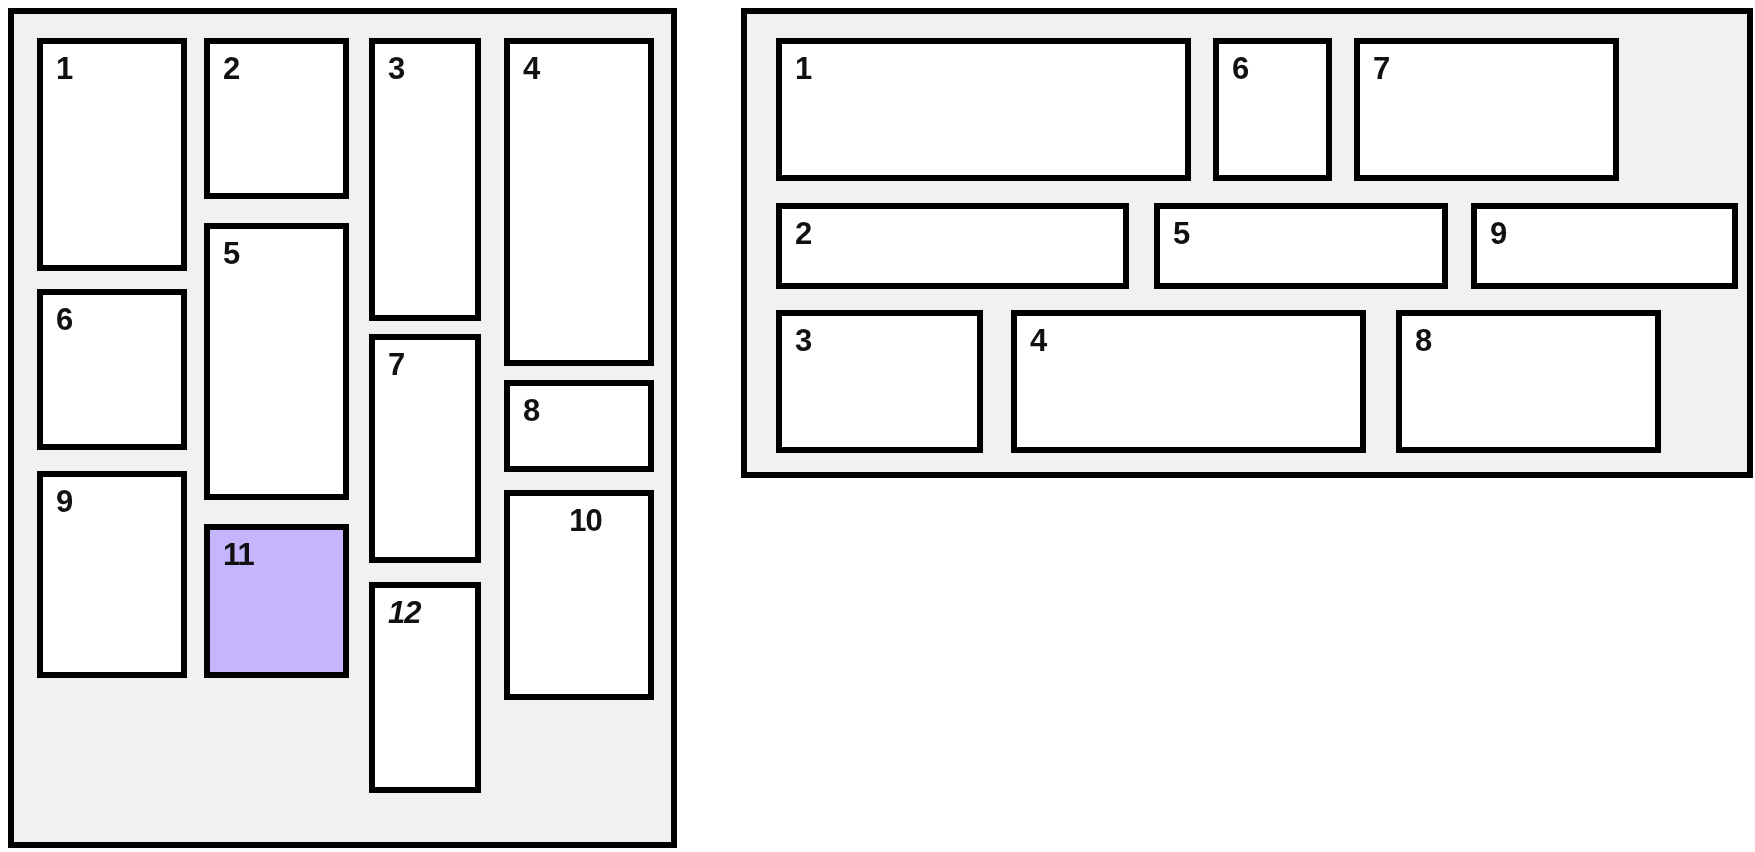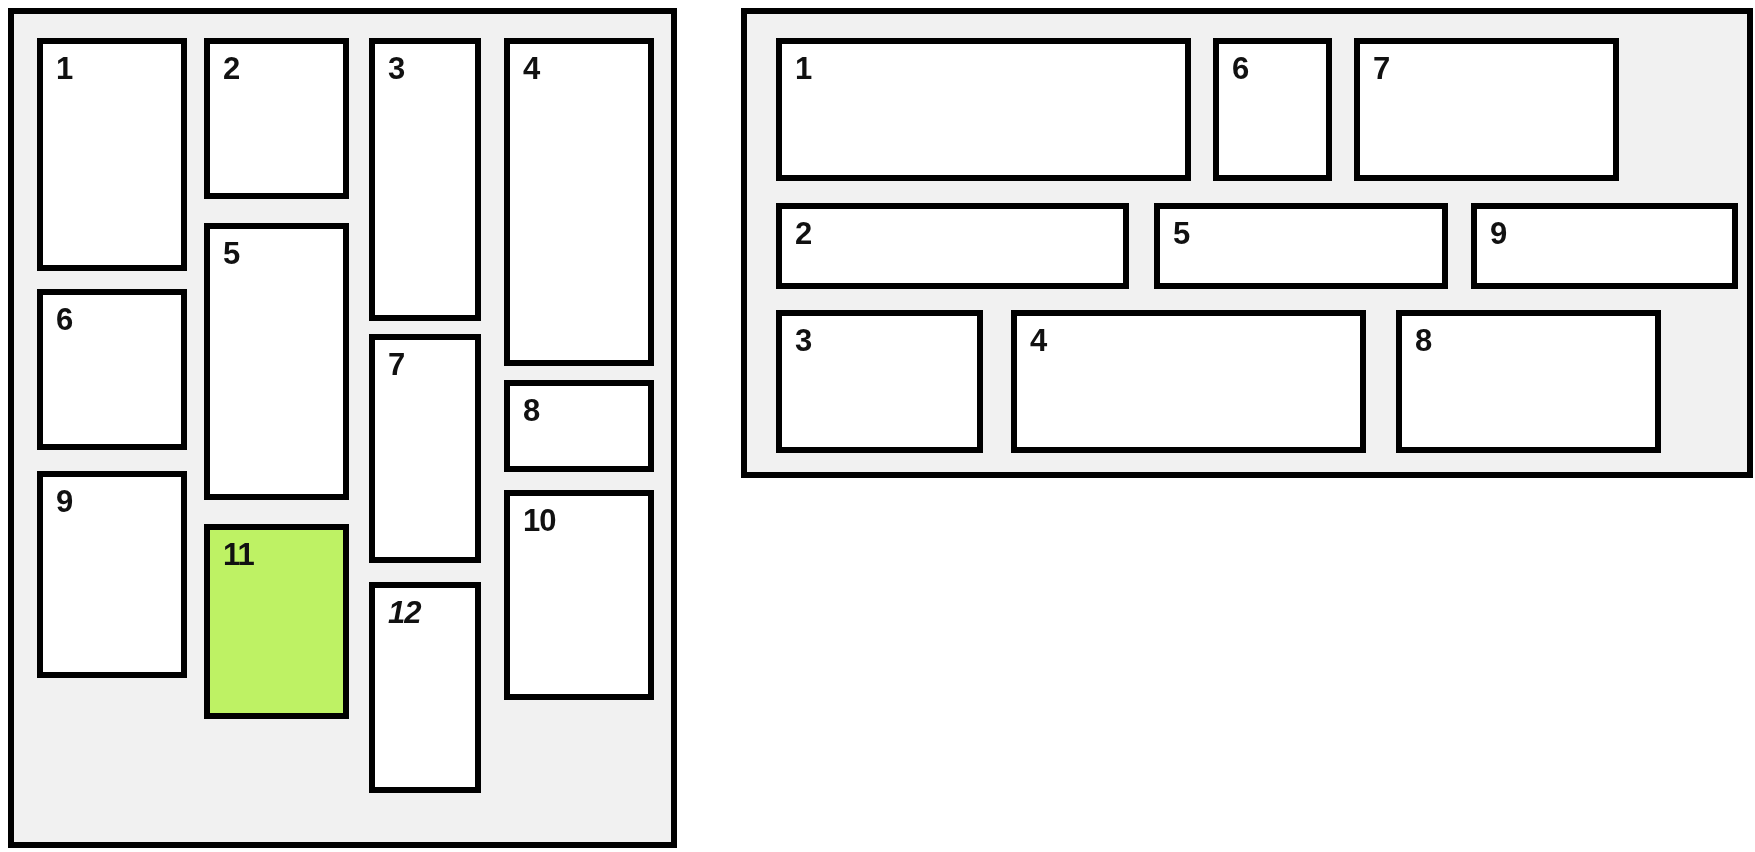--- a/index.html
+++ b/index.html
@@ -63,24 +63,24 @@
       </div>
       <div class="box" style="left: 355px; top: 320px; width: 112px; height: 229px; background: rgb(255, 255, 255); border-color: rgb(0, 0, 0);">
         <span class="label" style="color: rgb(17, 17, 17);">7</span>
       </div>
       <div class="box" style="left: 490px; top: 366px; width: 150px; height: 92px; background: rgb(255, 255, 255); border-color: rgb(0, 0, 0);">
         <span class="label" style="color: rgb(17, 17, 17);">8</span>
       </div>
       <div class="box" style="left: 23px; top: 457px; width: 150px; height: 207px; background: rgb(255, 255, 255); border-color: rgb(0, 0, 0);">
         <span class="label" style="color: rgb(17, 17, 17);">9</span>
       </div>
-      <div class="box" style="left: 490px; top: 476px; width: 150px; height: 210px; background: rgb(255, 255, 255); border-color: rgb(0, 0, 0);">
+      <div class="box" style="left: 490px; top: 476px; width: 150px; height: 210px; background: rgb(255, 255, 255); border-color: rgb(0, 0, 0); text-align: center;">
         <span class="label" style="color: rgb(17, 17, 17);">10</span>
       </div>
-      <div class="box" style="left: 190px; top: 510px; width: 145px; height: 195px; background: #bef264; border-color: rgb(0, 0, 0);">
+      <div class="box" style="left: 190px; top: 510px; width: 145px; height: 154px; background: #c4b5fd; border-color: rgb(0, 0, 0);">
         <span class="label" style="color: rgb(17, 17, 17);">11</span>
       </div>
       <div class="box" style="left: 355px; top: 568px; width: 112px; height: 211px; background: rgb(255, 255, 255); border-color: rgb(0, 0, 0); font-style: italic;">
         <span class="label" style="color: rgb(17, 17, 17);">12</span>
       </div>
     </div>
     <div class="panel" style="left: 741px; top: 8px; width: 1012px; height: 470px; background: rgb(241, 241, 241); border-color: rgb(0, 0, 0);">
       <div class="box" style="left: 29px; top: 24px; width: 415px; height: 143px; background: rgb(255, 255, 255); border-color: rgb(0, 0, 0);">
         <span class="label" style="color: rgb(17, 17, 17);">1</span>
       </div>

